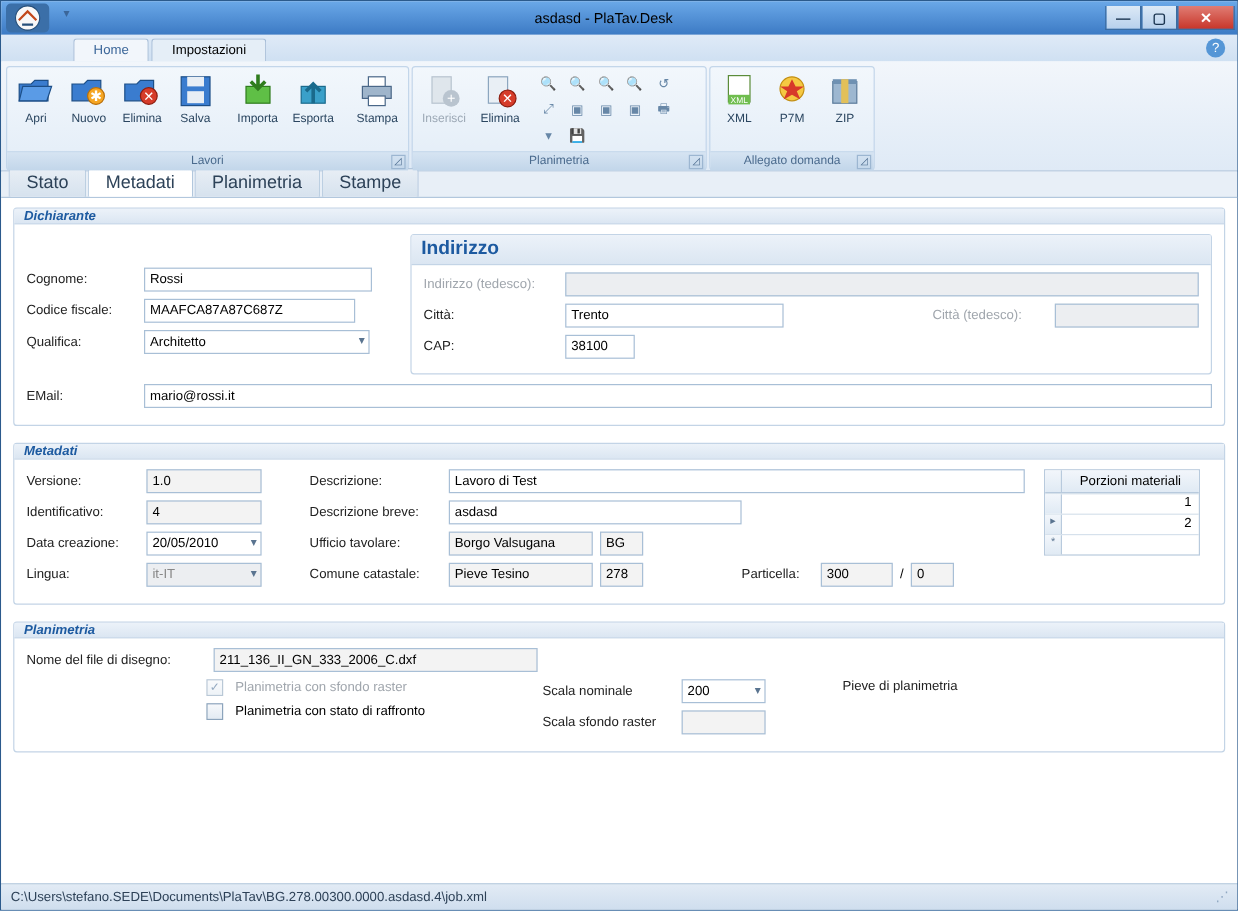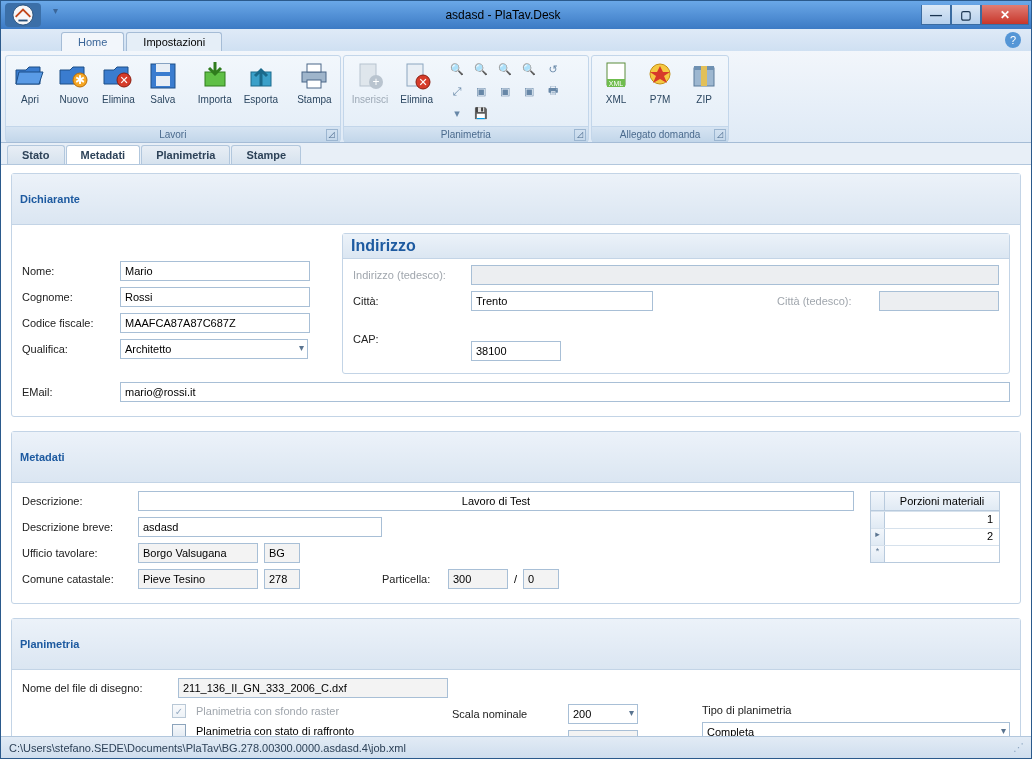--- a/index.html
+++ b/index.html
@@ -31,27 +31,27 @@
   .ribbon-group .label .launcher { position: absolute; right: 2px; top: 2px; width: 12px; height: 12px; border: 1px solid #9cb6d1; font-size: 8px; line-height: 10px; }
   .rbtn { display: flex; flex-direction: column; align-items: center; justify-content: flex-start; padding: 2px 6px; min-width: 40px; height: 66px; }
   .rbtn .ic { width: 32px; height: 32px; margin-bottom: 2px; display: flex; align-items: center; justify-content: center; }
   .rbtn .txt { font-size: 10px; color: #2b4660; text-align: center; }
   .rbtn.disabled .txt { color: #9da9b6; }
   .mini-row { display: flex; flex-wrap: wrap; width: 140px; padding: 2px; gap: 4px 6px; }
   .mini-btn { width: 18px; height: 18px; display: flex; align-items: center; justify-content: center; color: #6787a7; }
 
   
   .content-tabs { height: 22px; display: flex; background: #e8eff7; border-bottom: 1px solid #b2c7dd; padding-left: 6px; align-items: flex-end; }
-  .ctab { padding: 3px 14px; border: 1px solid #b2c7dd; border-bottom: none; background: linear-gradient(#e8eef5,#d6e2ee); border-radius: 3px 3px 0 0; margin-right: 1px; font-size: 11px; color: #2d4258; font-weight: bold; }
+  .ctab { padding: 3px 14px; border: 1px solid #b2c7dd; border-bottom: none; background: linear-gradient(#e8eef5,#d6e2ee); border-radius: 3px 3px 0 0; margin-right: 1px; font-size: 15px; color: #2d4258; }
   .ctab.active { background: #fff; }
   
   
   .main { flex: 1; background: #fff; padding: 8px 10px 4px 10px; overflow: auto; }
   .groupbox { border: 1px solid #c3d4e6; border-radius: 3px; margin-bottom: 14px; }
-  .groupbox > .hdr { background: linear-gradient(#ecf2f9, #dbe6f2); padding: 19px 8px; color: #1d5aa0; font-weight: bold; font-size: 11px; border-bottom: 1px solid #c3d4e6; }
+  .groupbox > .hdr { background: linear-gradient(#ecf2f9, #dbe6f2); padding: 0 8px; color: #1d5aa0; font-weight: bold; font-size: 11px; border-bottom: 1px solid #c3d4e6; font-style: italic; }
   .groupbox > .content { padding: 8px 10px; }
   
   .row { display: flex; align-items: center; margin-bottom: 6px; gap: 6px; }
   .lbl { width: 92px; color: #222; font-size: 11px; }
   .lbl-dis { color: #a0a6ad; }
   input[type=text], select { border: 1px solid #a8bfd6; height: 20px; padding: 1px 4px; font-size: 11px; background: #fff; }
   input[readonly] { background: #f3f3f3; }
   input:disabled { background: #eceef1; color: #888; }
   .dropdown { position: relative; }
   .dropdown::after { content: "▾"; position: absolute; right: 4px; top: 3px; color: #5a7490; font-size: 10px; pointer-events: none; }
@@ -265,30 +265,26 @@
     <div class="ctab">Stampe</div>
   </div>
 
   <div class="main">
 
     <div class="groupbox">
       <div class="hdr">Dichiarante</div>
       <div class="content" style="display:flex;gap:20px;">
         <div style="width:300px;padding-top:28px;">
           <div class="row">
-              <div class="lbl">Nome:</div>
-              <input type="text" style="width: 190px;" value="Mario">
-            </div>
-          <div class="row">
               <div class="lbl">Cognome:</div>
               <input type="text" style="width: 190px;" value="Rossi">
             </div>
           <div class="row">
               <div class="lbl">Codice fiscale:</div>
-              <input type="text" style="width: 190px;" value="MAAFCA87A87C687Z">
+              <input type="text" style="width: 176px;" value="MAAFCA87A87C687Z">
             </div>
           <div class="row">
               <div class="lbl">Qualifica:</div>
               <div class="dropdown" style="width:188px"><input type="text" style="width: 100%;" value="Architetto"></div>
             </div>
         </div>
         <div style="flex:1">
           <div class="nested-group">
             <div class="hdr">Indirizzo</div>
             <div class="content">
@@ -298,41 +294,59 @@
                 </div>
               <div class="row">
                 <div class="lbl" style="width:112px">Città:</div>
                   <input type="text" style="width: 182px;" value="Trento">
                 <div style="flex:1"></div>
                 <div class="lbl lbl-dis" style="width:96px">Città (tedesco):</div>
                   <input type="text" disabled="" style="width: 120px;">
               </div>
               <div class="row">
                   <div class="lbl" style="width:112px">CAP:</div>
-                  <input type="text" style="width: 90px; margin-top: 24px;" value="38100">
+                  <input type="text" style="width: 58px;" value="38100">
                 </div>
             </div>
           </div>
         </div>
       </div>
       <div class="content" style="padding-top:0">
         <div class="row">
             <div class="lbl">EMail:</div>
             <input type="text" style="flex: 1 1 0%;" value="mario@rossi.it">
           </div>
       </div>
     </div>
 
     <div class="groupbox">
       <div class="hdr">Metadati</div>
       <div class="content" style="display:flex;gap:16px;">
+        <div style="width:220px">
+          <div class="row">
+              <div class="lbl" style="width:94px">Versione:</div>
+              <input type="text" readonly="" style="width: 96px;" value="1.0">
+            </div>
+          <div class="row">
+              <div class="lbl" style="width:94px">Identificativo:</div>
+              <input type="text" readonly="" style="width: 96px;" value="4">
+            </div>
+          <div class="row">
+              <div class="lbl" style="width:94px">Data creazione:</div>
+              <div class="dropdown" style="width:96px"><input type="text" style="width: 100%;" value="20/05/2010"></div>
+            </div>
+          <div class="row">
+              <div class="lbl" style="width:94px">Lingua:</div>
+              <div class="dropdown" style="width:96px"><input type="text" disabled="" style="width: 100%;" value="it-IT"></div>
+            </div>
+        </div>
         <div style="flex:1">
           <div class="row">
               <div class="lbl" style="width:110px">Descrizione:</div>
-              <input type="text" style="flex: 1 1 0%; text-align: center;" value="Lavoro di Test">
+              <input type="text" style="flex: 1 1 0%;" value="Lavoro di Test">
             </div>
           <div class="row">
               <div class="lbl" style="width:110px">Descrizione breve:</div>
               <input type="text" style="width: 244px;" value="asdasd">
             </div>
           <div class="row">
               <div class="lbl" style="width:110px">Ufficio tavolare:</div>
               <input type="text" readonly="" style="width: 120px;" value="Borgo Valsugana">
               <input type="text" readonly="" style="width: 36px;" value="BG">
             </div>
@@ -393,24 +407,21 @@
                 <div class="lbl" style="width:110px">Scala nominale</div>
                 <div class="dropdown" style="width:70px"><input type="text" style="width: 100%;" value="200"></div>
               </div>
             <div class="row">
                 <div class="lbl" style="width:110px">Scala sfondo raster</div>
                 <input type="text" readonly="" style="width: 70px;">
               </div>
           </div>
           <div style="flex:1">
             <div class="row">
-                <div class="lbl" style="width:120px">Tipo di planimetria</div>
-              </div>
-            <div class="row">
-                <div class="dropdown" style="flex:1"><input type="text" style="width: 100%;" value="Completa"></div>
+                <div class="lbl" style="width:120px">Pieve di planimetria</div>
               </div>
           </div>
         </div>
       </div>
     </div>
 
   </div>
 
   <div class="statusbar">
     <span>C:\Users\stefano.SEDE\Documents\PlaTav\BG.278.00300.0000.asdasd.4\job.xml</span>

